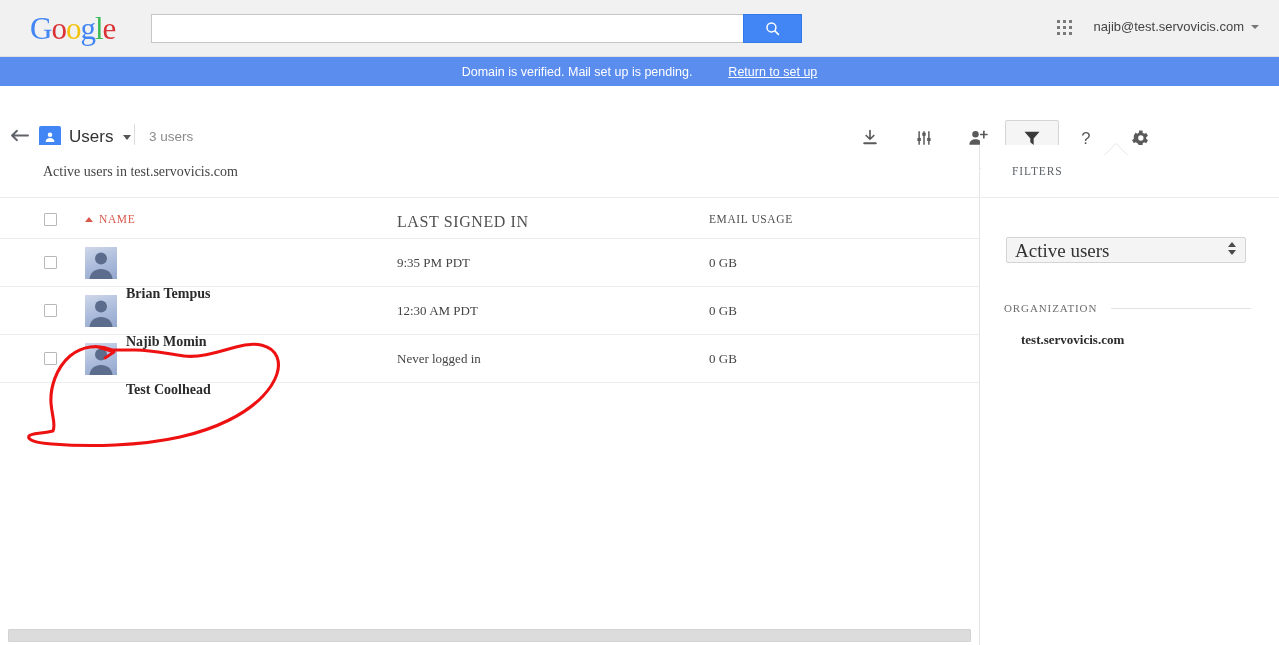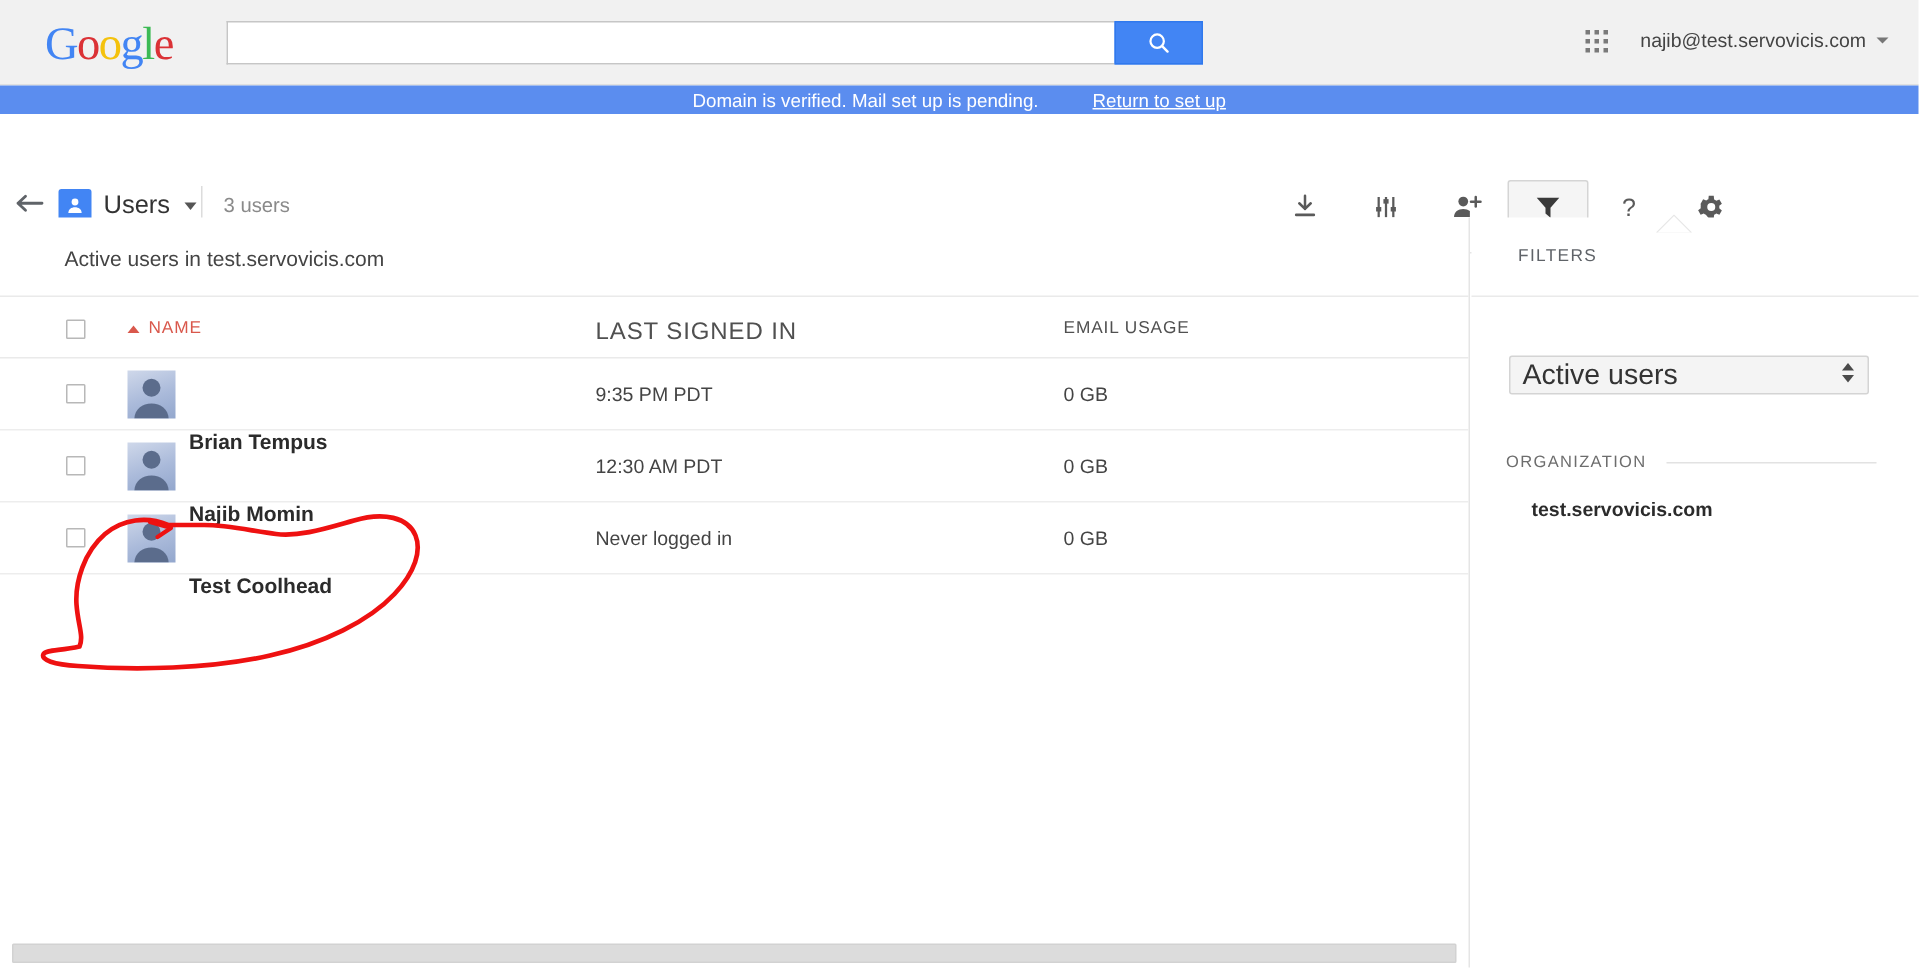--- a/index.html
+++ b/index.html
@@ -79,21 +79,21 @@
   .caret-dn {
     width: 0; height: 0;
     border-left: 4px solid transparent;
     border-right: 4px solid transparent;
     border-top: 4px solid #777;
   }
 
   
   .banner {
     position: absolute; top: 57px; left: 0;
-    width: 1279px; height: 19px;
+    width: 1279px; height: 29px;
     background: #5b8def;
     color: #fff;
     font-size: 12.5px;
     display: flex; align-items: center; justify-content: center;
     gap: 36px;
   }
   .banner a {
     color: #fff;
     text-decoration: underline;
     font-size: 12.5px;
@@ -173,21 +173,21 @@
     width: 0; height: 0;
     border-left: 12px solid transparent;
     border-right: 12px solid transparent;
     border-bottom: 12px solid #e5e5e5;
     z-index: 5;
   }
 
   
   .content {
     position: absolute; top: 145px; left: 0;
-    width: 1279px; height: 500px;
+    width: 1279px; height: 500px; font-family: Liberation Serif, serif;
   }
   .table-pane {
     position: absolute; left: 0; top: 0;
     width: 980px; height: 500px;
     background: #fff;
     border-right: 1px solid #e5e5e5;
   }
   .table-title {
     position: absolute; left: 43px; top: 19px;
     font-size: 14px; color: #444;

